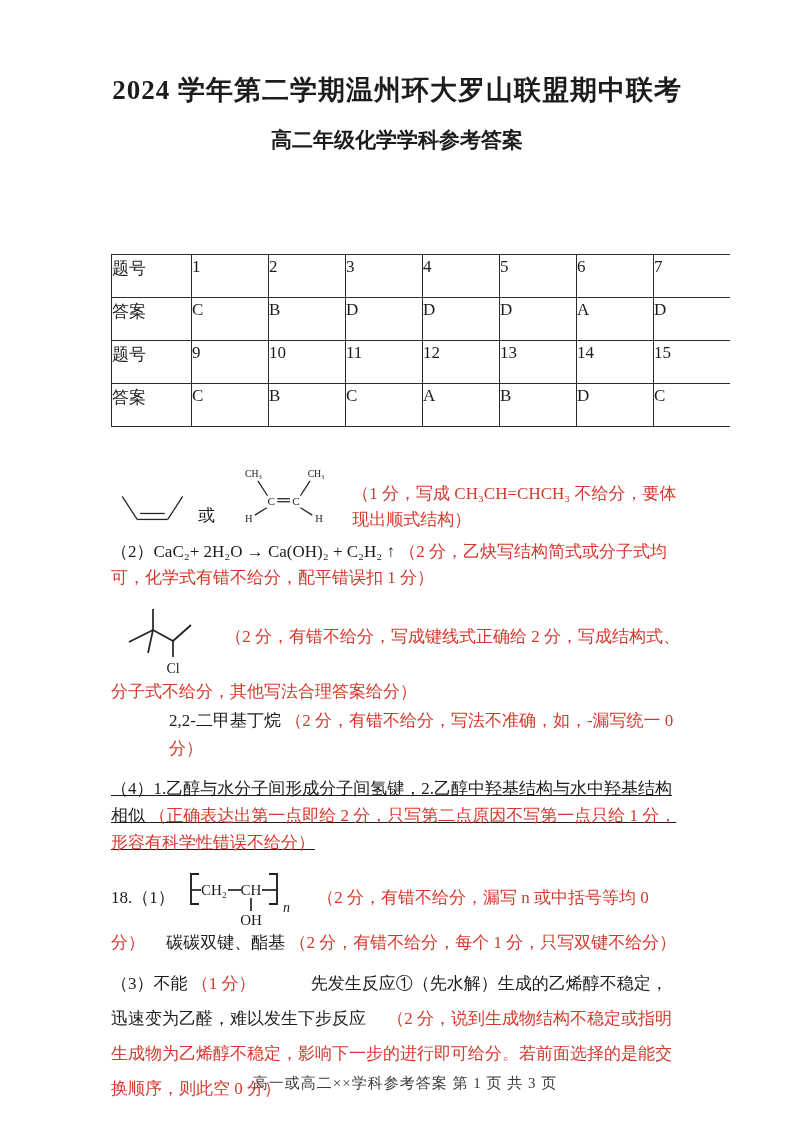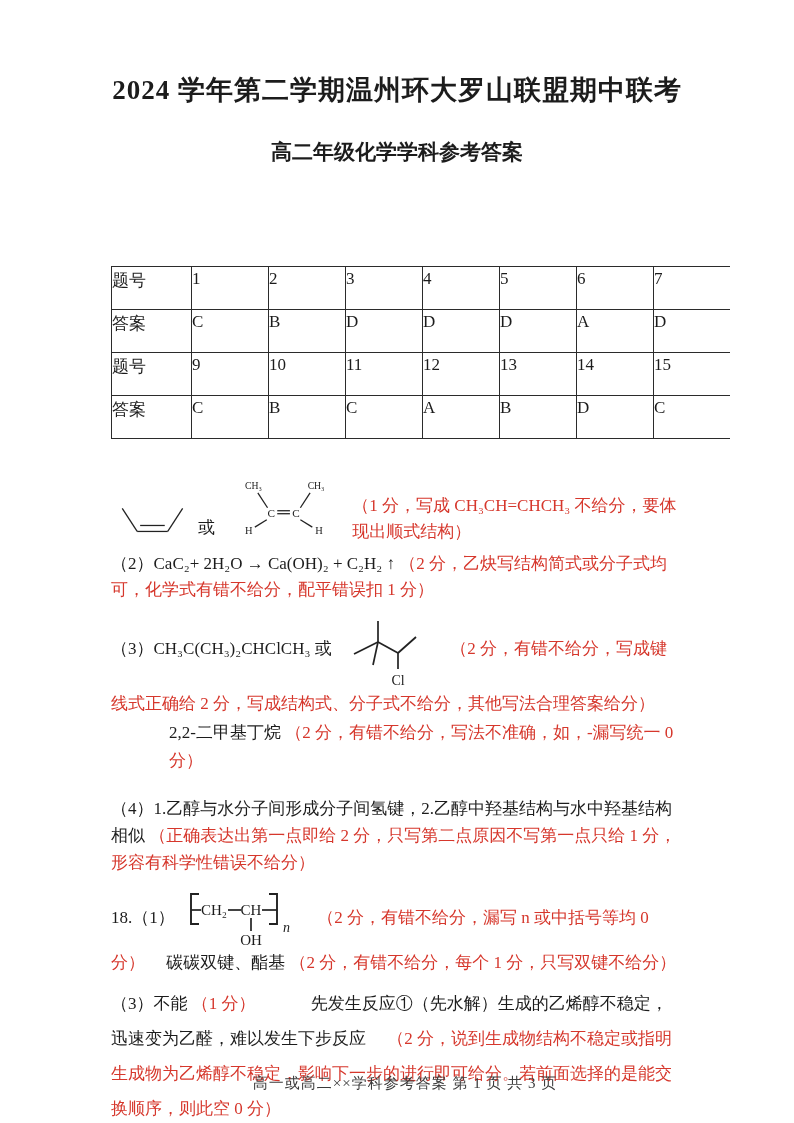--- a/index.html
+++ b/index.html
@@ -13,21 +13,21 @@
     overflow:hidden;
     margin:0 auto;
   }
   .content { padding:40px 47px 0 47px; }
   .title {
     font-size:27px; font-weight:bold; text-align:center;
     letter-spacing:1px; margin-top:32px;
   }
   .subtitle {
     font-size:21px; font-weight:bold; text-align:center;
-    margin-top:30px;
+    margin-top:18px;
   }
   table.answers {
     border-collapse:collapse; table-layout:fixed;
     width:700px; margin:100px auto 0 auto;
   }
   table.answers td {
     border:1.5px solid #2b2b2b;
     height:43px; text-align:left; vertical-align:top;
     padding-top:2px; font-size:17px;
   }
@@ -38,21 +38,21 @@
   .structs {
     display:flex; align-items:flex-end;
     margin:6px 0 0 6px; gap:8px;
   }
   .structs .or { padding:0 2px 6px 2px; }
   .structs .note { padding-bottom:2px; }
   .p2 { margin-top:4px; }
   .p3 { margin-top:6px; }
   .p3 svg { vertical-align:middle; margin:0 10px; }
   .p3b { margin-top:2px; padding-left:58px; line-height:28px; }
-  .p4 { margin-top:20px; line-height:27px; }
+  .p4 { margin-top:12px; line-height:27px;text-decoration:underline; }
   .q18 { margin-top:14px; }
   .q18 .p1 svg { vertical-align:middle; margin:0 8px 0 4px; }
   .q18 .p1 { line-height:30px; }
   .q18 .p2 { margin-top:14px; }
   .q18 .p3 { margin-top:8px; line-height:35px; }
   svg line, svg polyline { stroke:#222; stroke-width:1.7; fill:none; }
   svg polyline.bracket { stroke-width:1.9; }
   svg text { fill:#1c1c1c; font-family:"Liberation Serif","DejaVu Serif",serif; }
   .footer {
     position:absolute; bottom:30px; left:8px; width:100%;
@@ -156,21 +156,20 @@
         </svg>
         <span class="red note">（1 分，写成 CH₃CH=CHCH₃ 不给分，要体现出顺式结构）</span>
       </div>
 
       <div class="p2">
         <span>（2）CaC₂+ 2H₂O  →  Ca(OH)₂ + C₂H₂ ↑ </span>
         <span class="red">（2 分，乙炔写结构简式或分子式均可，化学式有错不给分，配平错误扣 1 分）</span>
       </div>
 
       <div class="p3">
-        <span>（3）CH₃C(CH₃)₂CHClCH₃ 或</span>
         <svg width="90" height="82" viewBox="0 0 90 82">
           <line x1="32" y1="12" x2="32" y2="33"></line>
           <line x1="32" y1="33" x2="8" y2="45"></line>
           <line x1="32" y1="33" x2="27" y2="56"></line>
           <line x1="32" y1="33" x2="52" y2="44"></line>
           <line x1="52" y1="44" x2="70" y2="28"></line>
           <line x1="52" y1="44" x2="52" y2="60"></line>
           <text x="52" y="76" font-size="14" text-anchor="middle">Cl</text>
         </svg>
         <span class="red">（2 分，有错不给分，写成键线式正确给 2 分，写成结构式、分子式不给分，其他写法合理答案给分）</span>

